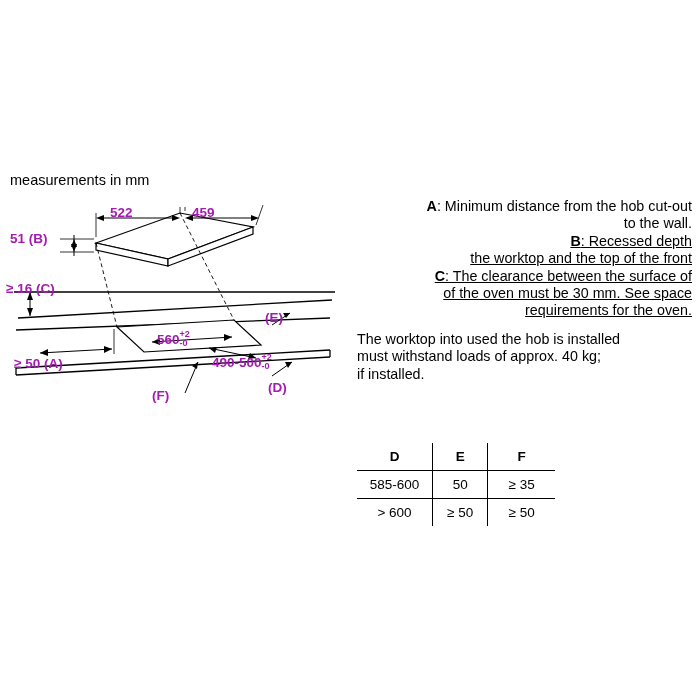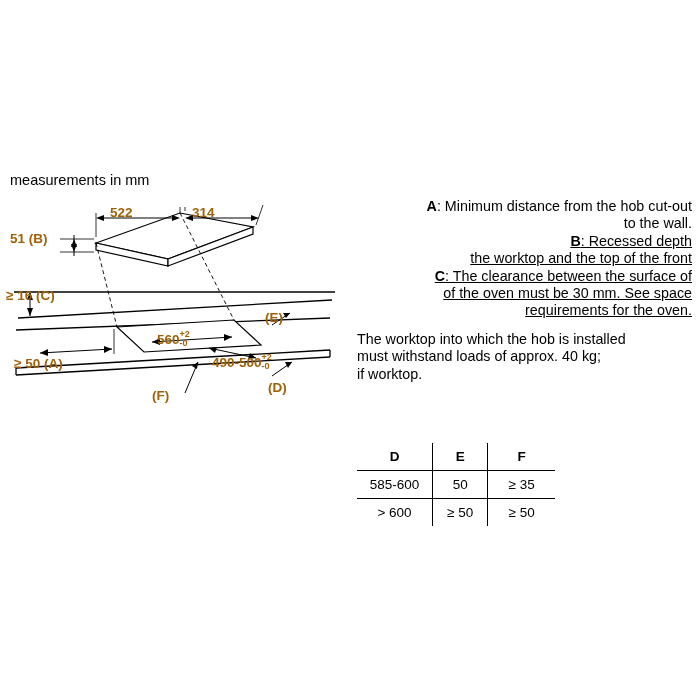--- a/index.html
+++ b/index.html
@@ -30,21 +30,21 @@
     width: 350px;
     height: 450px;
   }
   #diagram svg { display: block; }
 
   .lbl {
     position: absolute;
     font-size: 13.5px;
     line-height: 1.2;
     white-space: nowrap;
-    color: #a16207;
+    color: #a21caf;
   }
   .lbl-b { font-weight: bold; }
 
   .title-measure {
     position: absolute;
     left: 10px;
     top: 172px;
     font-size: 14.5px;
     white-space: nowrap;
   }
@@ -281,23 +281,23 @@
 
         <line x1="272" y1="376" x2="292" y2="362"></line>
         <polygon points="292,362 285,362 288,368" fill="#000" stroke="none"></polygon>
 
         <line x1="185" y1="393" x2="198" y2="362"></line>
         <polygon points="198,362 192,366 197,369" fill="#000" stroke="none"></polygon>
       </g>
     </svg>
 
     <div class="lbl lbl-b" style="left:110px; top:205px;">522</div>
-    <div class="lbl lbl-b" style="left:192px; top:205px;">314</div>
+    <div class="lbl lbl-b" style="left:192px; top:205px;">459</div>
     <div class="lbl lbl-b" style="left:10px; top:231px;">51 (B)</div>
-    <div class="lbl lbl-b" style="left:6px; top:288px;">≥ 16 (C)</div>
+    <div class="lbl lbl-b" style="left:6px; top:281px;">≥ 16 (C)</div>
     <div class="lbl lbl-b" style="left:14px; top:356px;">≥ 50 (A)</div>
 
     <div class="lbl lbl-b" style="left:157px; top:331px;">
       <span>560</span><span class="tol"><span class="up">+2</span><span class="dn">-0</span></span>
     </div>
 
     <div class="lbl lbl-b" style="left:212px; top:354px;">
       <span>490-500</span><span class="tol"><span class="up">+2</span><span class="dn">-0</span></span>
     </div>
 
@@ -319,23 +319,23 @@
 
     <div class="legend-block">
       <div class="legend-line">the worktop and the top of the front</div>
       <div class="legend-line"><span class="key">C</span><span>: The clearance between the surface of</span></div>
       <div class="legend-line">of the oven must be 30 mm. See space</div>
       <div class="legend-line">requirements for the oven.</div>
     </div>
   </div>
 
   <div id="notes">
-    <div>The worktop into which the hob is installed</div>
+    <div>The worktop into used the hob is installed</div>
     <div>must withstand loads of approx. 40 kg;</div>
-    <div>if worktop.</div>
+    <div>if installed.</div>
   </div>
 
   <div id="table">
     <table>
       <thead>
         <tr>
           <th class="c1">D</th>
           <th class="c2">E</th>
           <th class="c3">F</th>
         </tr>

